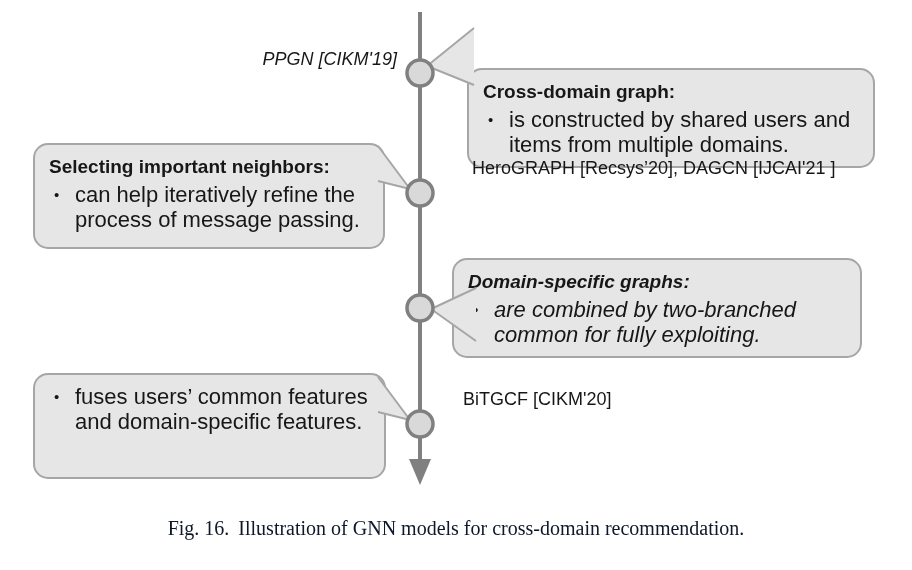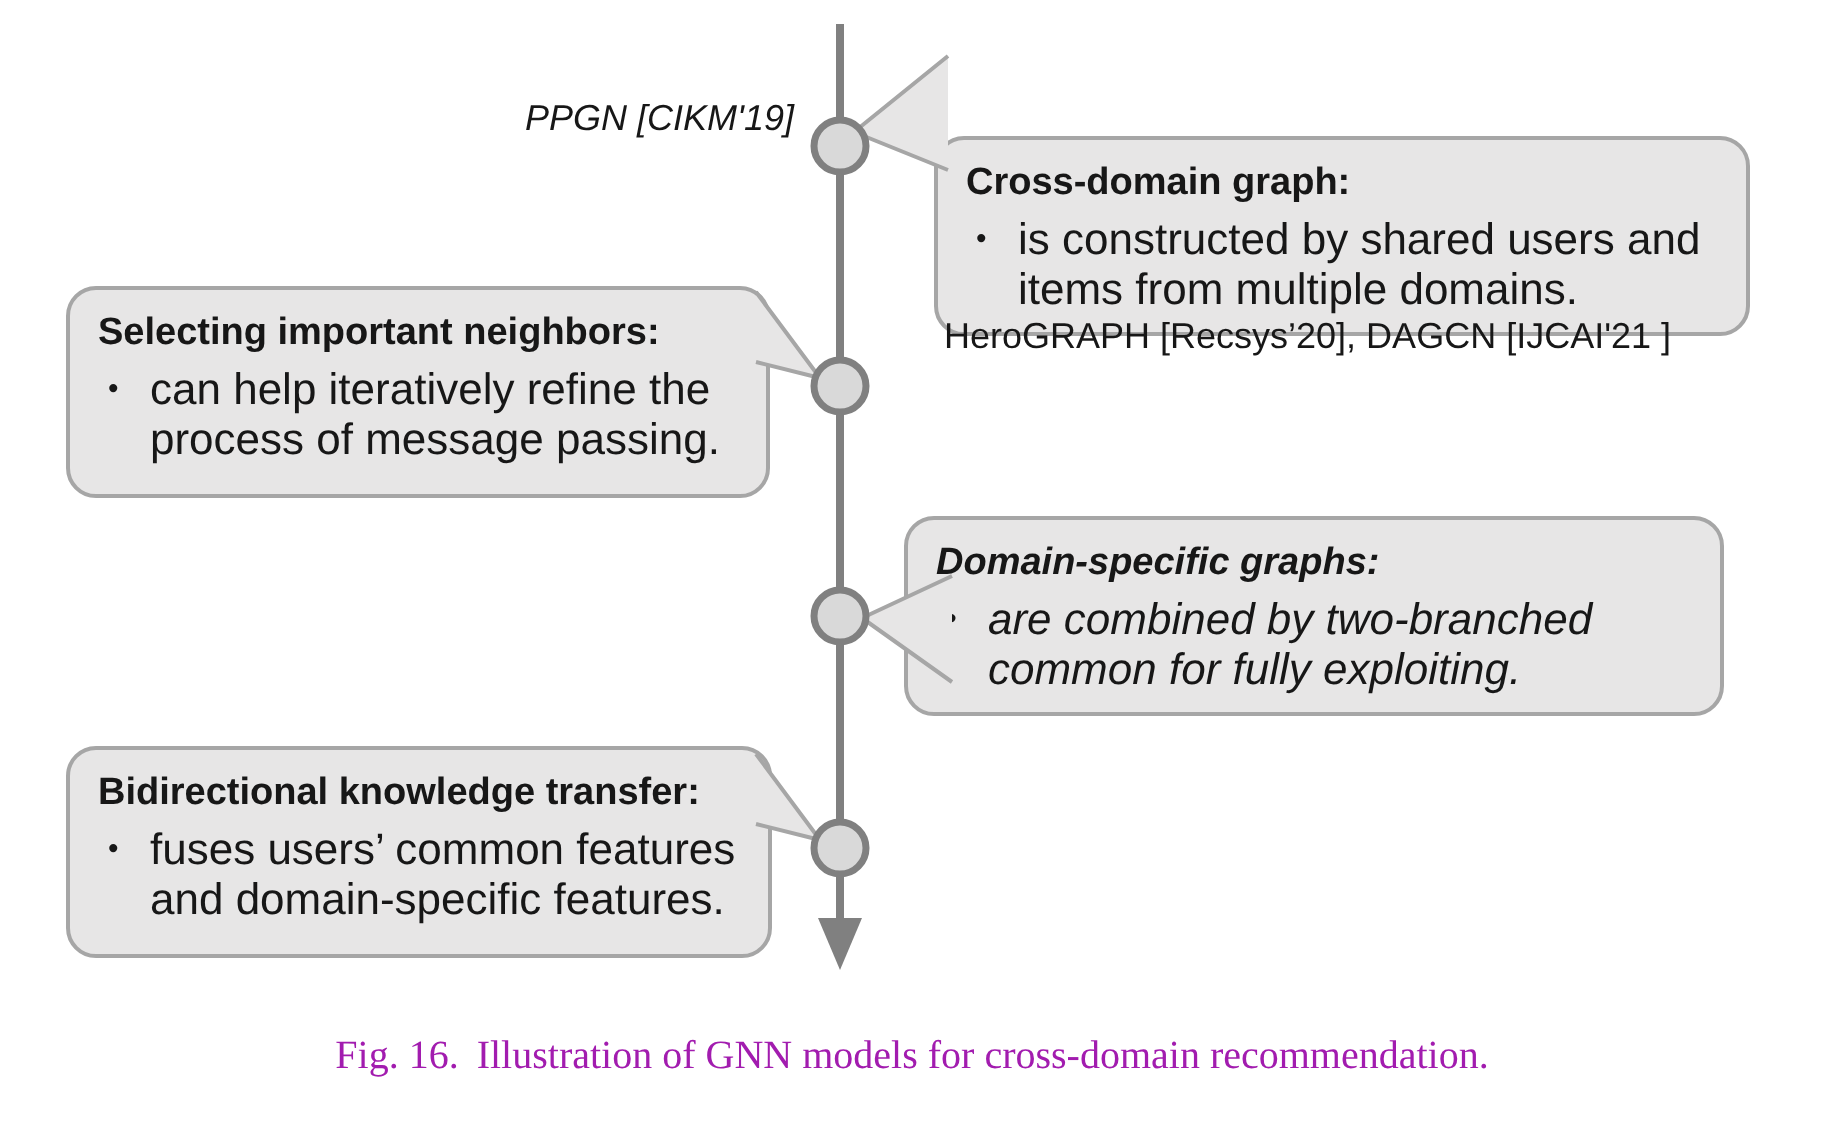--- a/index.html
+++ b/index.html
@@ -53,21 +53,21 @@
     width: 912px; height: 570px;
     pointer-events: none;
   }
   .caption {
     position: absolute;
     left: 0; top: 517px;
     width: 100%;
     text-align: center;
     font-family: "Liberation Serif", serif;
     font-size: 20px;
-    color: #a21caf;
+    color: #0f172a;
   }
   .caption .cap-prefix { margin-right: 9px; }
 </style>
 </head>
 <body>
 
 <div class="page">
 
   <div class="callout" style="left:467px; top:20px; width:408px; min-height:100px;margin-top:48px;">
     <span class="title">Cross-domain graph:</span>
@@ -87,29 +87,29 @@
 
   <div class="callout" style="left:452px; top:258px; width:410px; min-height:100px;font-style:italic;">
     <span class="title">Domain-specific graphs:</span>
     <div class="bullet-row">
       <span class="bullet-glyph">•</span>
       <span class="bullet-text">are combined by two-branched common for fully exploiting.</span>
     </div>
   </div>
 
   <div class="callout" style="left:33px; top:373px; width:353px; min-height:106px;">
-    <span class="title">Bidirectional knowledge transfer:</span>
     <div class="bullet-row">
       <span class="bullet-glyph">•</span>
       <span class="bullet-text">fuses users’ common features and domain-specific features.</span>
     </div>
   </div>
 
   <div class="model-label right-align" style="left:187px; top:47px; width:210px;font-style:italic;">PPGN [CIKM'19]</div>
   <div class="model-label" style="left:472px; top:156px;">HeroGRAPH [Recsys’20], DAGCN [IJCAI'21 ]</div>
+  <div class="model-label" style="left:463px; top:387px;">BiTGCF [CIKM'20]</div>
 
   <svg class="graphic" viewBox="0 0 912 570">
 
     <line x1="420" y1="12" x2="420" y2="461" stroke="#808080" stroke-width="4"></line>
 
     <polygon points="409,459 431,459 420,485" fill="#808080"></polygon>
 
     <path d="M 474,28 L 427,66 L 474,85" fill="#e7e6e6" stroke="#a6a6a6" stroke-width="2" stroke-linejoin="round"></path>
     <path d="M 378,146 L 410,189 L 378,181" fill="#e7e6e6" stroke="#a6a6a6" stroke-width="2" stroke-linejoin="round"></path>
     <path d="M 476,288 L 431,309 L 476,341" fill="#e7e6e6" stroke="#a6a6a6" stroke-width="2" stroke-linejoin="round"></path>

